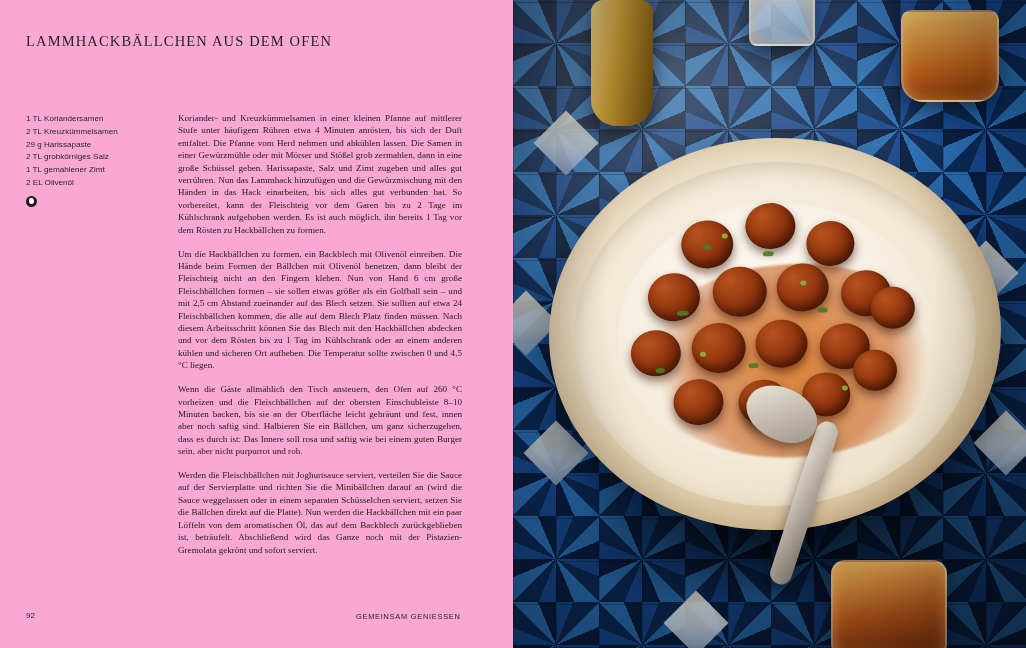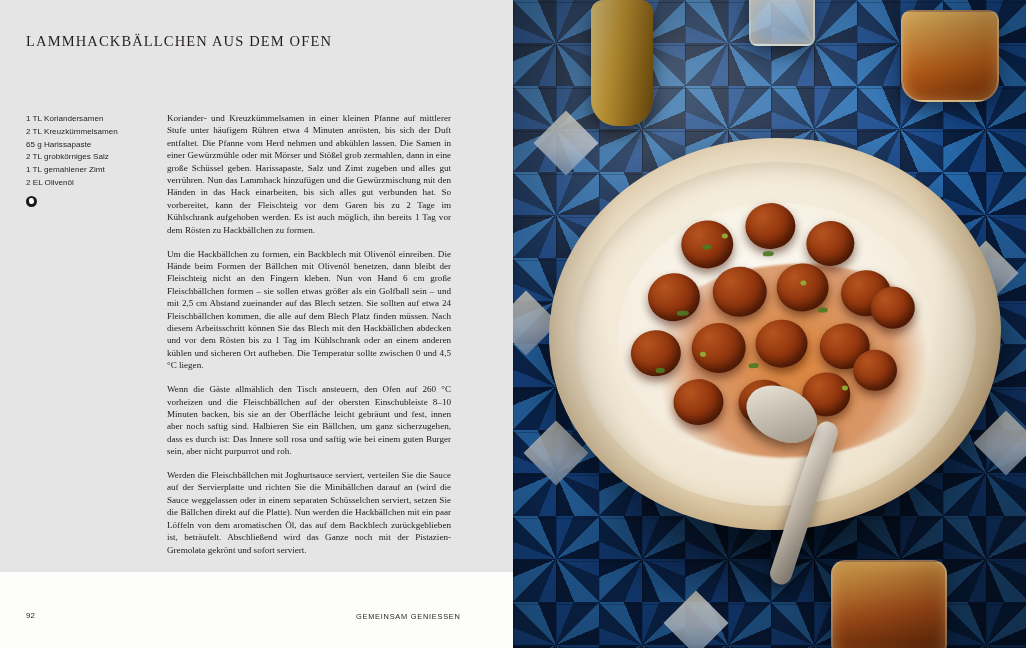--- a/index.html
+++ b/index.html
@@ -16,22 +16,22 @@
     position: relative;
     width: 1026px;
     height: 648px;
     background: #fdfdfb;
     display: flex;
   }
   
   #left-page {
     position: relative;
     width: 513px;
-    height: 572px;
-    background: #e5e5e5;
+    height: 648px;
+    background: #f9a8d4;
     flex: 0 0 513px;
   }
   #recipe-title {
     position: absolute;
     left: 26px;
     top: 33px;
     width: 440px;
     font-family: "Liberation Serif", serif;
     font-size: 14.5px;
     letter-spacing: 1.15px;
@@ -75,21 +75,21 @@
     top: 287px;
     width: 145px;
     font-family: "Liberation Sans", sans-serif;
     font-size: 8.1px;
     line-height: 1.56;
     color: #2a2522;
     letter-spacing: 0.1px;
   }
   #method {
     position: absolute;
-    left: 167px;
+    left: 178px;
     top: 112px;
     width: 284px;
     font-family: "Liberation Serif", serif;
     font-size: 9.1px;
     line-height: 1.365;
     color: #1d1a17;
     text-align: justify;
   }
   #method p { margin: 0 0 11.5px 0; }
   #page-number {
@@ -288,21 +288,21 @@
 
 <div id="page">
 
   <div id="left-page">
 
     <div id="recipe-title">LAMMHACKBÄLLCHEN AUS DEM OFEN</div>
 
     <div id="ingredients">
       <div class="ing-line">1 TL Koriandersamen</div>
       <div class="ing-line">2 TL Kreuzkümmelsamen</div>
-      <div class="ing-line">65 g Harissapaste</div>
+      <div class="ing-line">29 g Harissapaste</div>
       <div class="ing-line">2 TL grobkörniges Salz</div>
       <div class="ing-line">1 TL gemahlener Zimt</div>
       <div class="ing-line">2 EL Olivenöl</div>
       <div id="oil-icon"></div>
     </div>
 
 
     <div id="method">
       <p>Koriander- und Kreuzkümmelsamen in einer kleinen Pfanne auf mittlerer Stufe unter häufigem Rühren etwa 4 Minuten anrösten, bis sich der Duft entfaltet. Die Pfanne vom Herd nehmen und abkühlen lassen. Die Samen in einer Gewürzmühle oder mit Mörser und Stößel grob zermahlen, dann in eine große Schüssel geben. Harissapaste, Salz und Zimt zugeben und alles gut verrühren. Nun das Lammhack hinzufügen und die Gewürzmischung mit den Händen in das Hack einarbeiten, bis sich alles gut verbunden hat. So vorbereitet, kann der Fleischteig vor dem Garen bis zu 2 Tage im Kühlschrank aufgehoben werden. Es ist auch möglich, ihn bereits 1 Tag vor dem Rösten zu Hackbällchen zu formen.</p>
       <p>Um die Hackbällchen zu formen, ein Backblech mit Olivenöl einreiben. Die Hände beim Formen der Bällchen mit Olivenöl benetzen, dann bleibt der Fleischteig nicht an den Fingern kleben. Nun von Hand 6 cm große Fleischbällchen formen – sie sollen etwas größer als ein Golfball sein – und mit 2,5 cm Abstand zueinander auf das Blech setzen. Sie sollten auf etwa 24 Fleischbällchen kommen, die alle auf dem Blech Platz finden müssen. Nach diesem Arbeitsschritt können Sie das Blech mit den Hackbällchen abdecken und vor dem Rösten bis zu 1 Tag im Kühlschrank oder an einem anderen kühlen und sicheren Ort aufheben. Die Temperatur sollte zwischen 0 und 4,5 °C liegen.</p>

